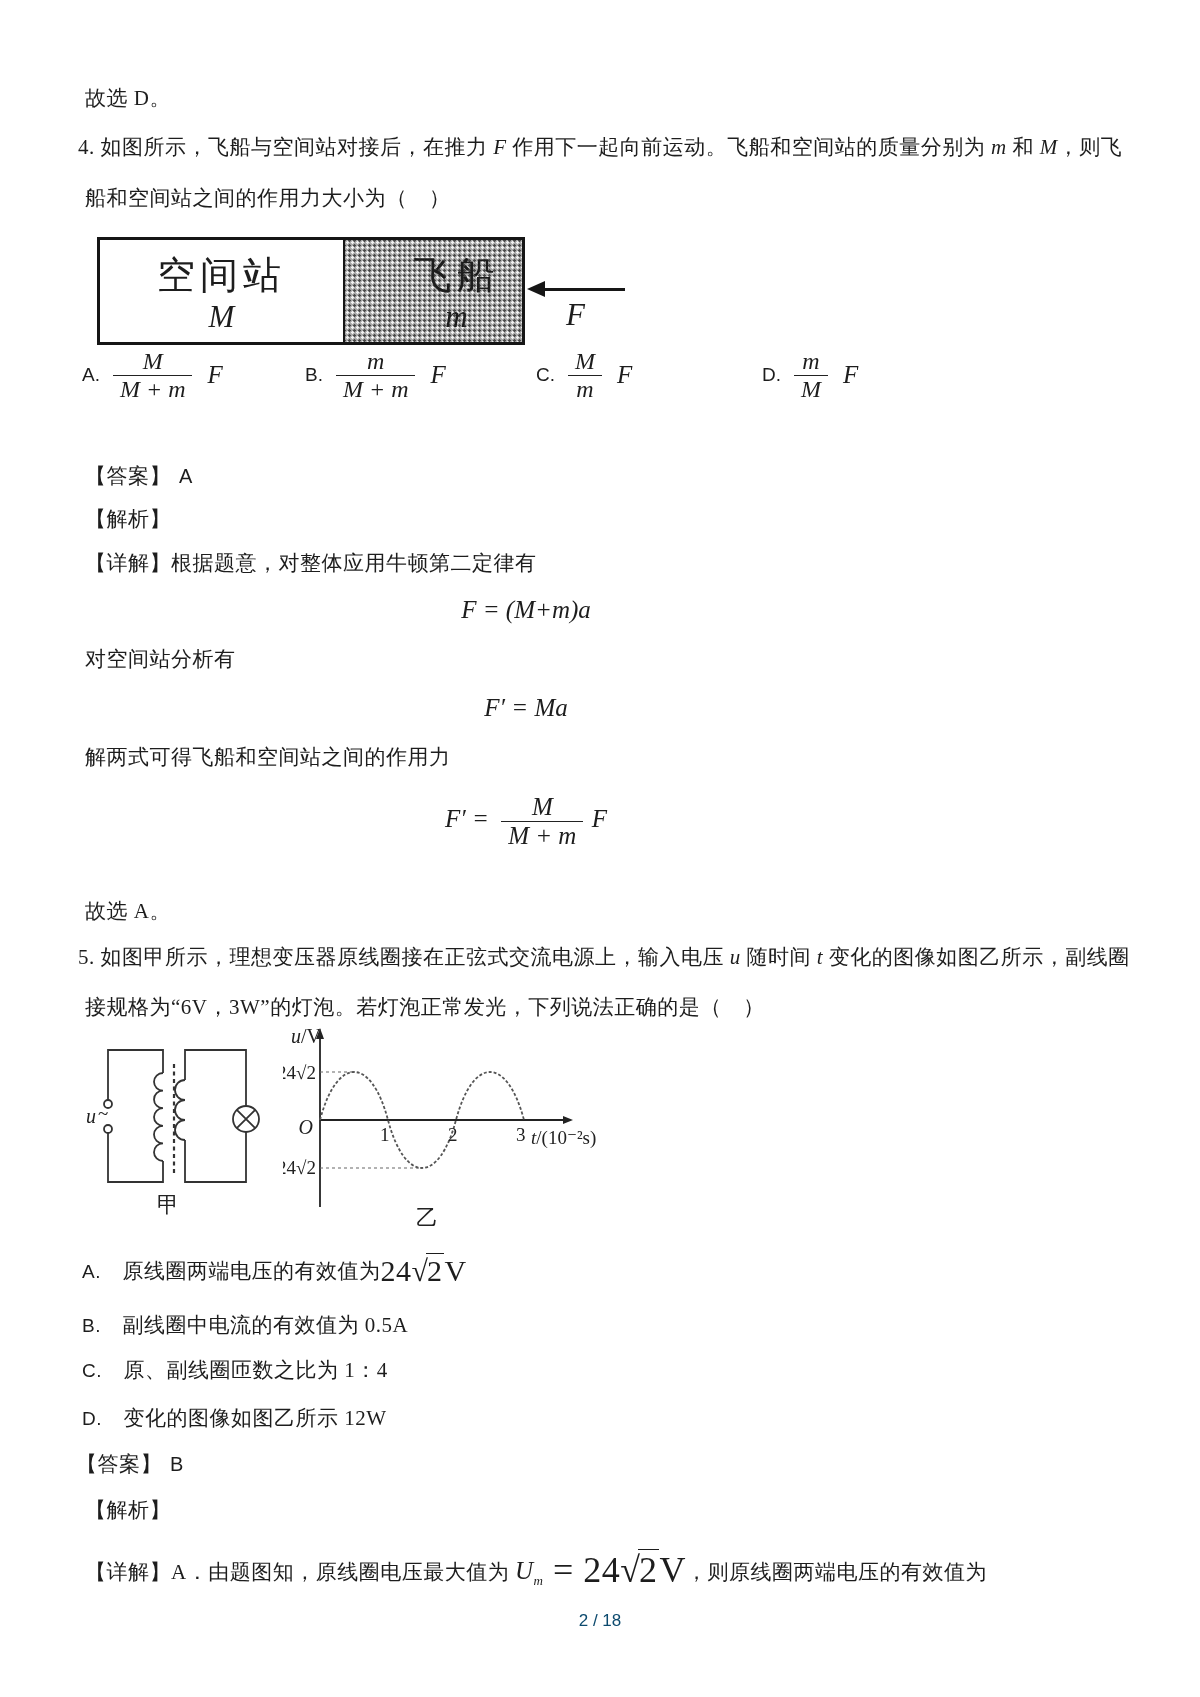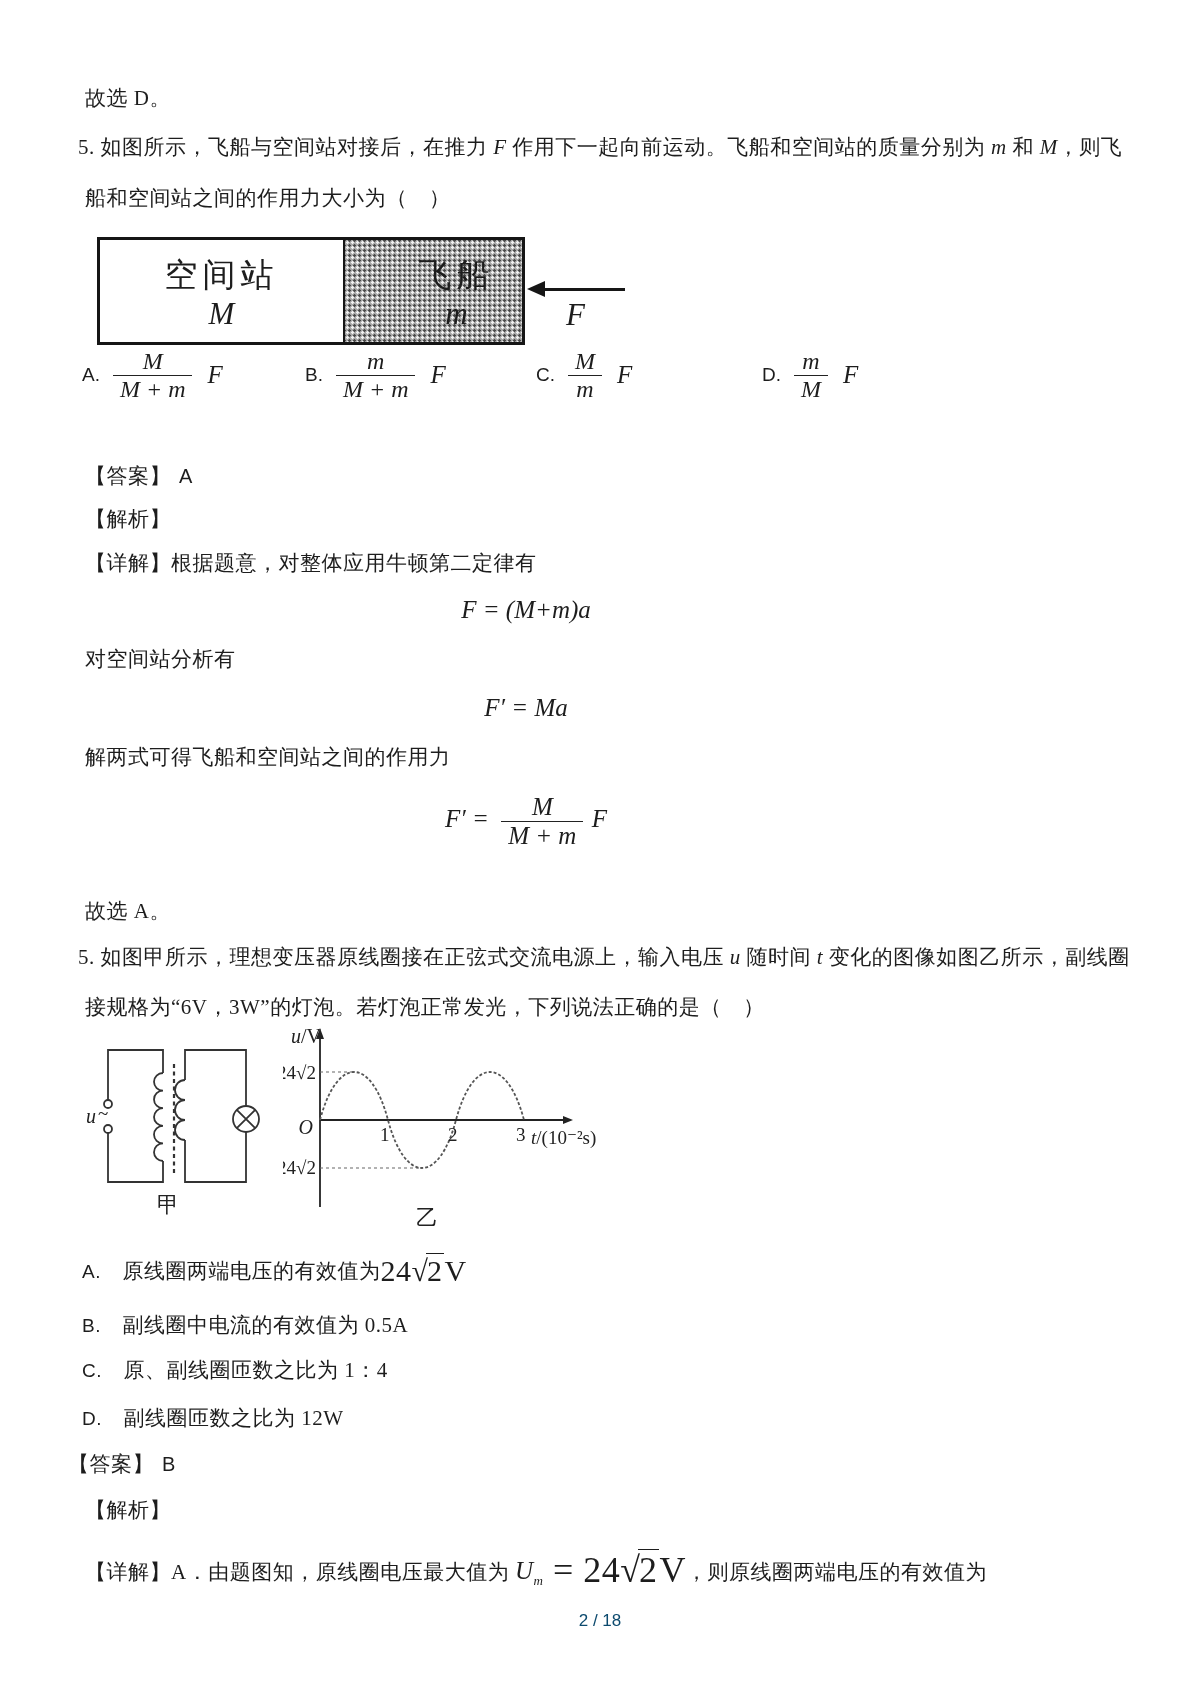--- a/index.html
+++ b/index.html
@@ -19,21 +19,21 @@
   .frac .num,.frac .den{display:block;font-style:italic;padding:0 7px;}
   .frac .den{border-top:1.6px solid #222;}
   .coeff{font-style:italic;font-size:25px;margin-left:2px;}
   
   .disp{position:absolute;left:0;width:1052px;text-align:center;font-size:25px;}
   .disp .frac{font-size:25px;vertical-align:middle;}
   .disp .lhs{font-style:italic;margin-right:6px;}
   
   .q4box{display:flex;border:3px solid #161616;box-sizing:border-box;}
   .q4cell{display:flex;flex-direction:column;align-items:center;justify-content:center;}
-  .q4lab{font-size:33px;letter-spacing:5px;}
+  .q4lab{font-size:38px;letter-spacing:5px;}
   .q4mass{font-size:31px;font-style:italic;line-height:1.0;}
   .ship-tex{
     background-color:#a9a9a9;
     background-image:
       radial-gradient(circle, rgba(245,245,245,.95) 1px, transparent 1.5px),
       radial-gradient(circle, rgba(55,55,55,.85) 1px, transparent 1.5px);
     background-size:5px 5px;
     background-position:0 0, 2px 3px;
     padding-left:46px;
   }
@@ -45,21 +45,21 @@
   .rad{letter-spacing:-2px;}
   .usub{font-size:13px;font-style:italic;vertical-align:-6px;}
   .footer{position:absolute;left:0;width:1200px;text-align:center;font-family:"Liberation Sans","DejaVu Sans",sans-serif;font-size:17px;color:#0c4a6e;}
   svg text{font-family:"Liberation Serif","DejaVu Serif",serif;fill:#222;}
 </style>
 </head>
 <body>
 
 <div class="abs cn" style="left:85px;top:84px">故选 D。</div>
 
-<div class="abs cn" style="left:78px;top:133px"><span>5. 如图所示，飞船与空间站对接后，在推力 </span><span class="mi">F</span><span> 作用下一起向前运动。飞船和空间站的质量分别为 </span><span class="mi">m</span><span> 和 </span><span class="mi">M</span><span>，则飞</span></div>
+<div class="abs cn" style="left:78px;top:133px"><span>4. 如图所示，飞船与空间站对接后，在推力 </span><span class="mi">F</span><span> 作用下一起向前运动。飞船和空间站的质量分别为 </span><span class="mi">m</span><span> 和 </span><span class="mi">M</span><span>，则飞</span></div>
 <div class="abs cn" style="left:85px;top:184px">船和空间站之间的作用力大小为（　）</div>
 
 <div class="abs q4box" style="left:97px;top:237px;width:428px;height:108px">
   <div class="q4cell" style="width:243px;background:#fff;border-right:2.5px solid #161616">
     <div class="q4lab">空间站</div>
     <div class="q4mass">M</div>
   </div>
   <div class="q4cell ship-tex" style="flex:1">
     <div class="q4lab">飞船</div>
     <div class="q4mass">m</div>
@@ -167,21 +167,21 @@
   <text x="233" y="119" font-size="19">3</text>
   <text x="248" y="122" font-size="19"><tspan font-style="italic">t</tspan><tspan>/(10⁻²s)</tspan></text>
   <text x="133" y="203" font-size="22">乙</text>
 </svg>
 
 <div class="abs cn" style="left:82px;top:1251px">
   <span class="opt-letter">A.</span>　<span>原线圈两端电压的有效值为</span><span class="bigmath"><span>24</span><span class="rad">√</span><span class="radicand">2</span><span>V</span></span>
 </div>
 <div class="abs cn" style="left:82px;top:1311px"><span class="opt-letter">B.</span>　<span>副线圈中电流的有效值为 0.5A</span></div>
 <div class="abs cn" style="left:82px;top:1356px"><span class="opt-letter">C.</span>　<span>原、副线圈匝数之比为 1：4</span></div>
-<div class="abs cn" style="left:82px;top:1404px"><span class="opt-letter">D.</span>　<span>副线圈匝数之比为 12W</span></div>
+<div class="abs cn" style="left:82px;top:1404px"><span class="opt-letter">D.</span>　<span>变化的图像如图乙所示 12W</span></div>
 
-<div class="abs cn" style="left:68px;top:1450px"><span>【答案】</span><span class="ansL">B</span></div>
+<div class="abs cn" style="left:76px;top:1450px"><span>【答案】</span><span class="ansL">B</span></div>
 <div class="abs cn" style="left:85px;top:1496px">【解析】</div>
 <div class="abs cn" style="left:85px;top:1546px">
   <span>【详解】</span><span>A．由题图知，原线圈电压最大值为 </span><span class="mi" style="font-size:25px">U</span><span class="usub">m</span><span class="bigmath" style="font-size:36px"><span> = 24</span><span class="rad">√</span><span class="radicand">2</span><span>V</span></span><span>，则原线圈两端电压的有效值为</span>
 </div>
 
 <div class="footer" style="top:1611px">2 / 18</div>
 
 </body></html>

